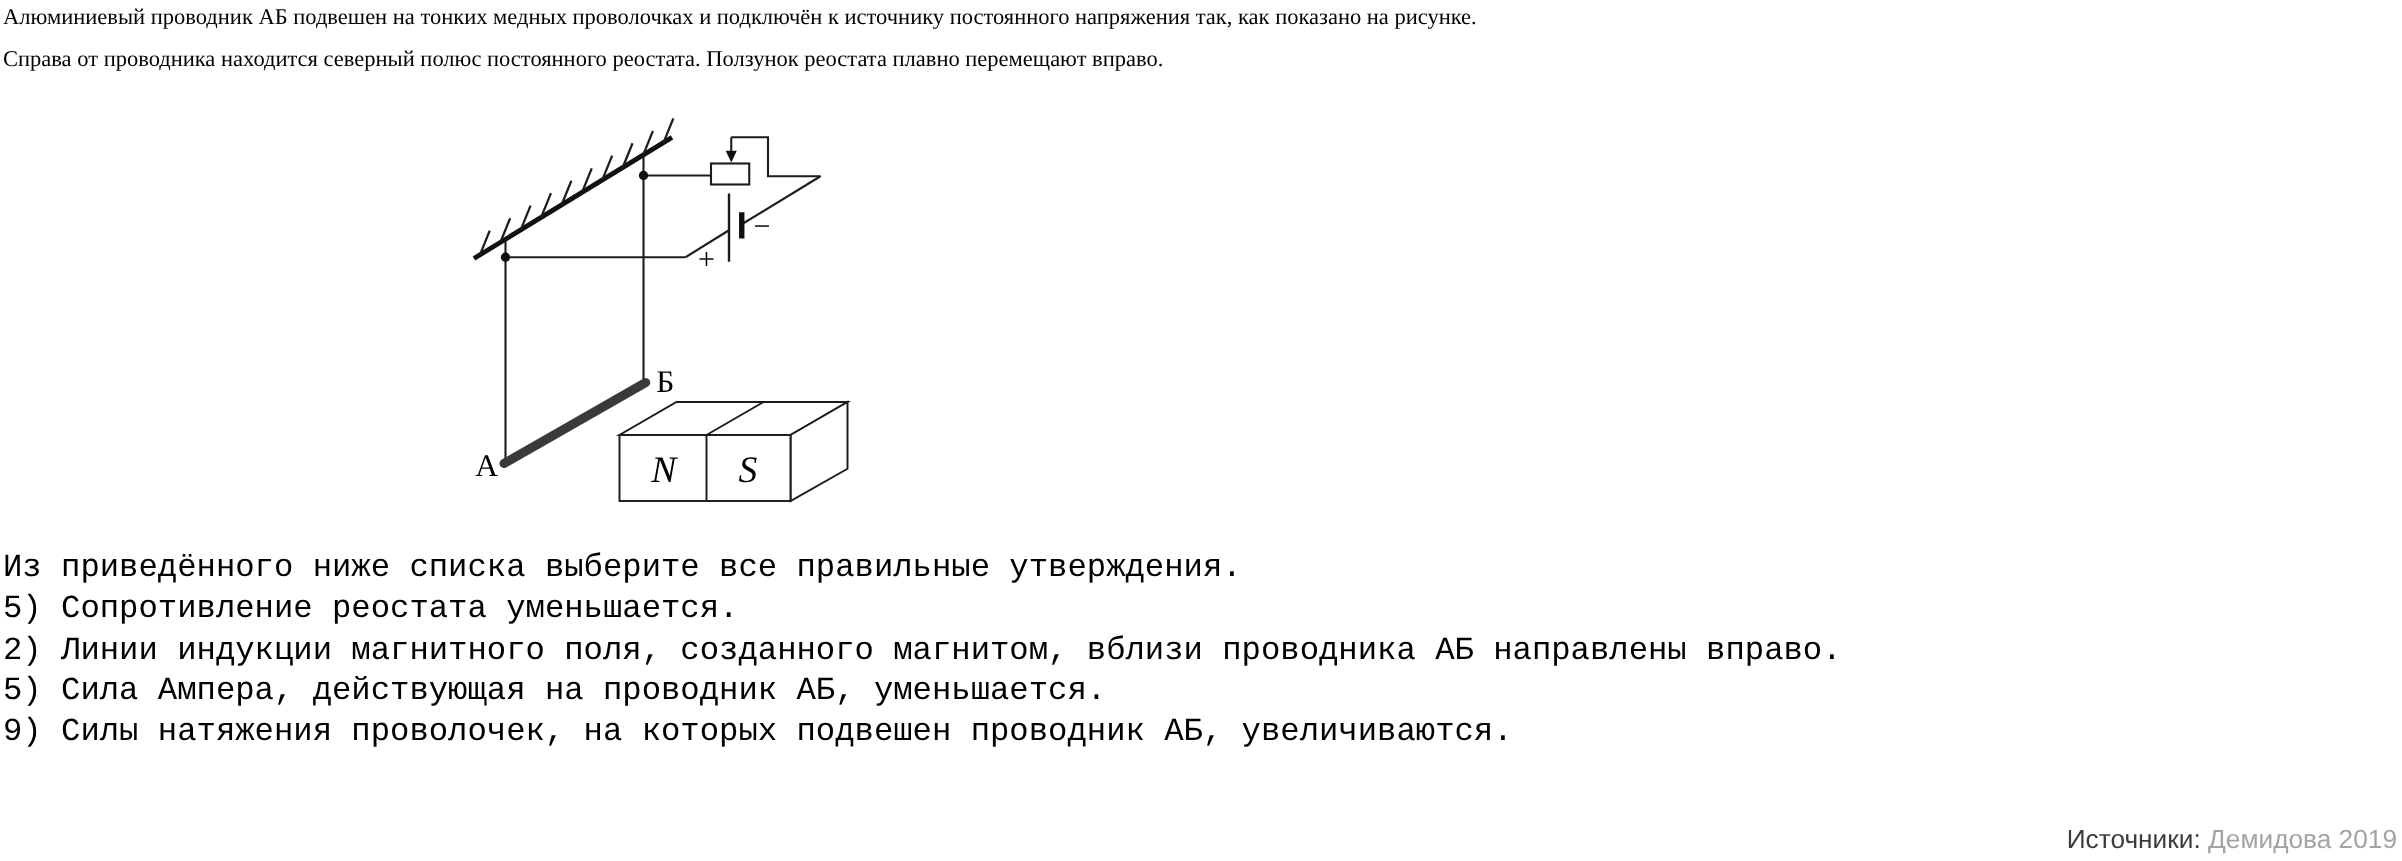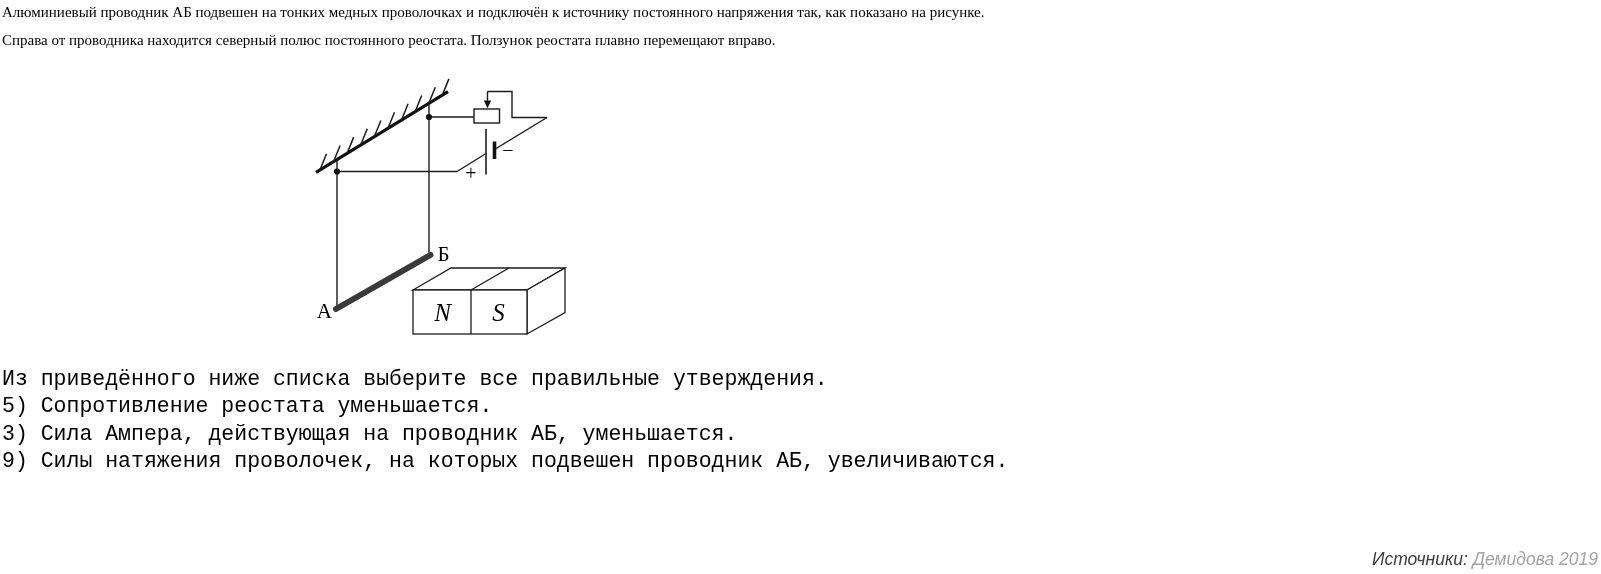--- a/index.html
+++ b/index.html
@@ -30,21 +30,21 @@
   .figure-svg .plate-thick { stroke:#111; stroke-width:3.6; }
   .figure-svg .mag { stroke:#1c1c1c; stroke-width:1.3; fill:#ffffff; }
   .figure-svg .node { fill:#111; }
   .figure-svg text { font-family:"Liberation Serif", serif; fill:#000; }
   .figure-svg .pt-label { font-size:21px; }
   .figure-svg .pole-label { font-size:25px; font-style:italic; }
   .figure-svg .sign-label { font-size:20px; }
   .source-line {
     position:absolute; right:3px; top:549px;
     font-family:"Liberation Sans", sans-serif;
-    font-style:italic; font-size:17.5px;
+    font-size:17.5px;
     white-space:nowrap;
   }
   .source-label { color:#3c3c3c; }
   .source-value { color:#a3a3a3; }
 </style>
 </head>
 <body>
 
 <div class="problem-text">
   <div>Алюминиевый проводник АБ подвешен на тонких медных проволочках и подключён к источнику постоянного напряжения так, как показано на рисунке.</div>
@@ -111,20 +111,21 @@
   <g>
     <line x1="336" y1="309" x2="430.5" y2="255" stroke="#3a3a3a" stroke-width="6" stroke-linecap="round"></line>
     <text class="pt-label" x="332" y="317.5" text-anchor="end">А</text>
     <text class="pt-label" x="437.5" y="261">Б</text>
   </g>
 </svg>
 
 <div class="question-block">
   <div>Из приведённого ниже списка выберите все правильные утверждения.</div>
   <div>5) Сопротивление реостата уменьшается.</div>
-  <div>3) Сила Ампера, действующая на проводник АБ, уменьшается.</div>
+  <div>2) Линии индукции магнитного поля, созданного магнитом, вблизи проводника АБ направлены вправо.</div>
+  <div>5) Сила Ампера, действующая на проводник АБ, уменьшается.</div>
   <div>9) Силы натяжения проволочек, на которых подвешен проводник АБ, увеличиваются.</div>
 </div>
 
 <div class="source-line">
   <span class="source-label">Источники:</span>
   <span class="source-value">Демидова 2019</span>
 </div>
 
 </body></html>

